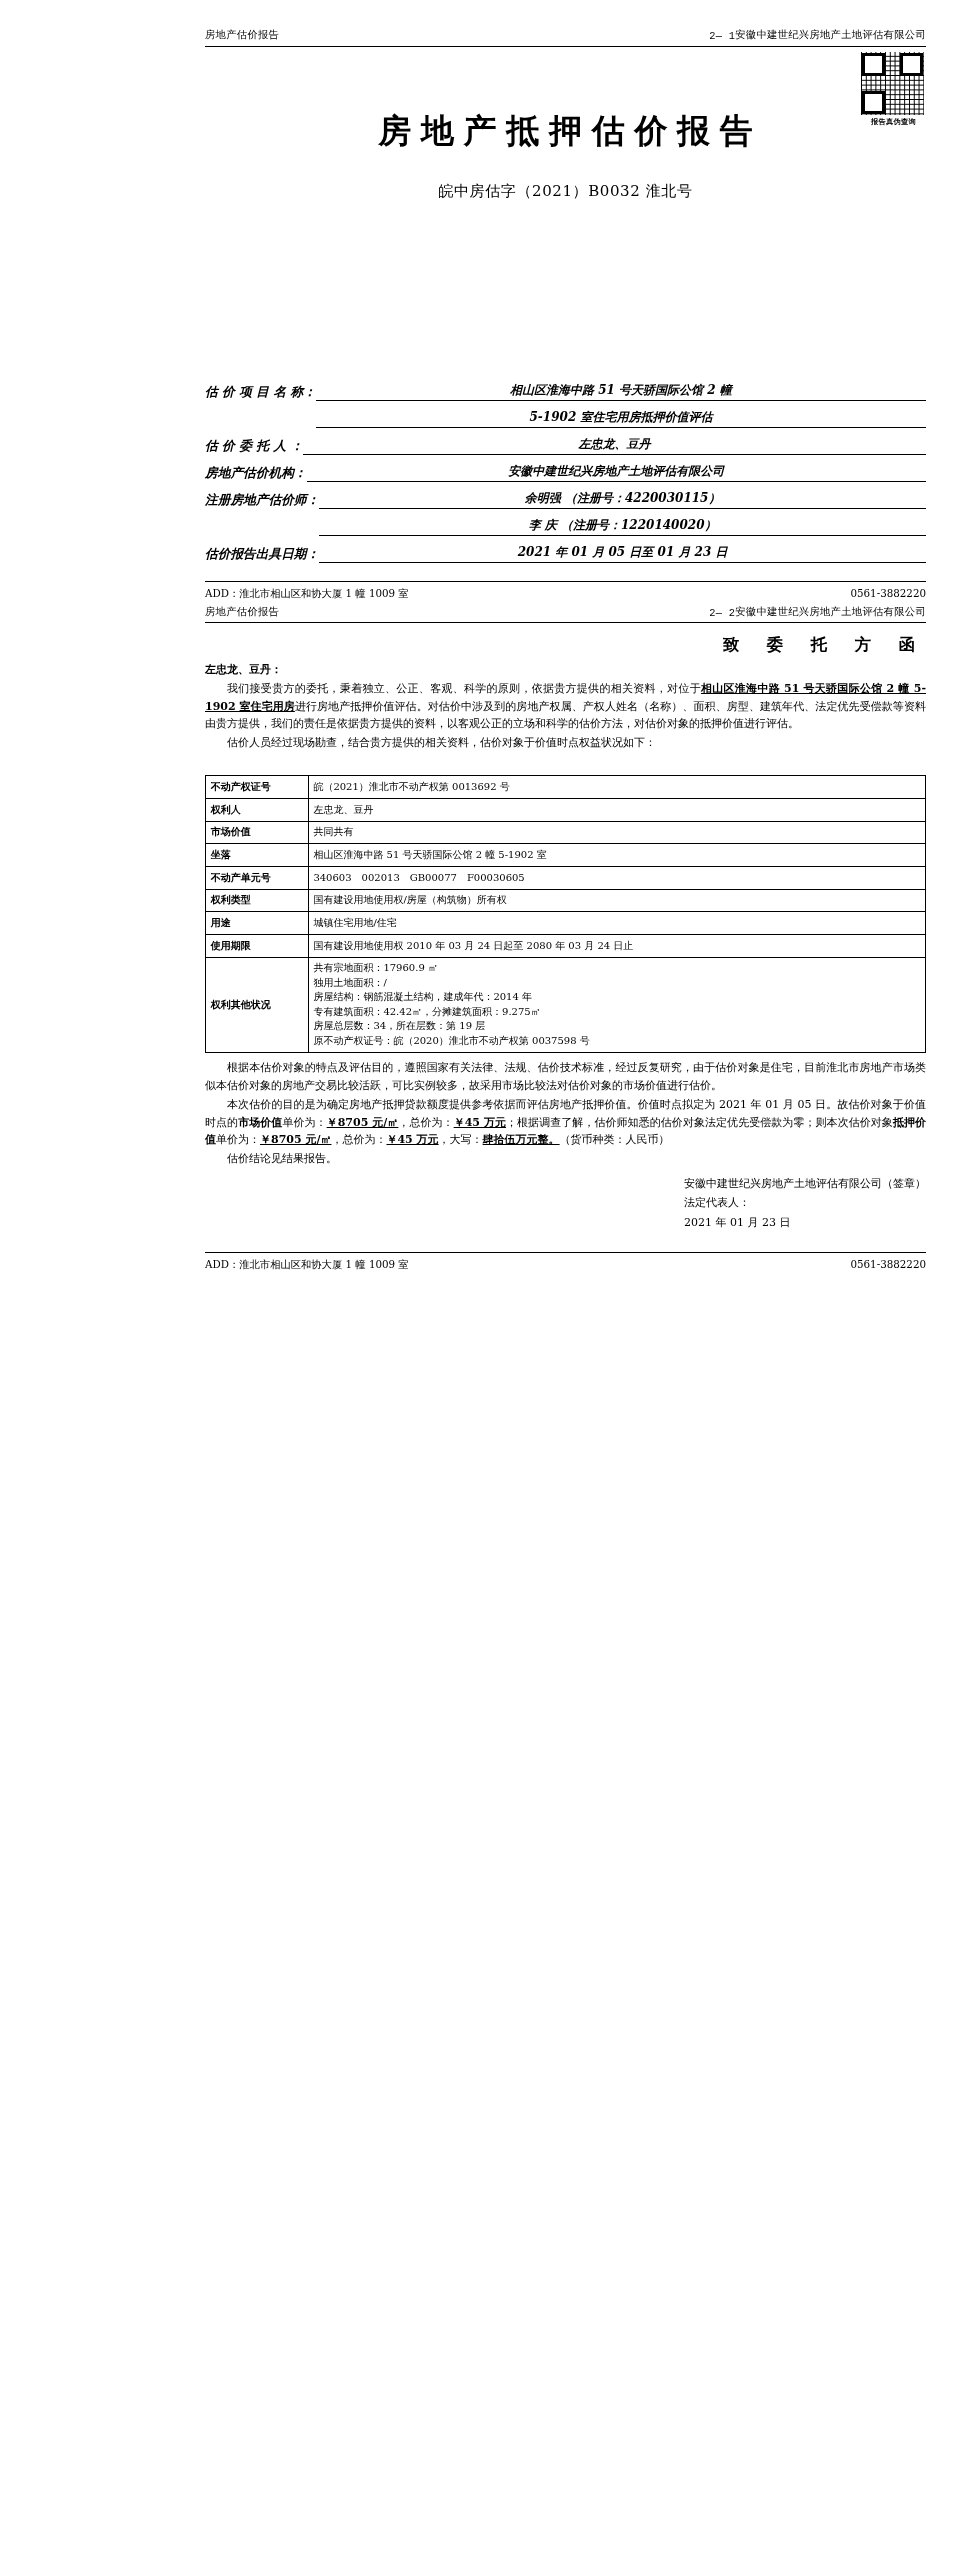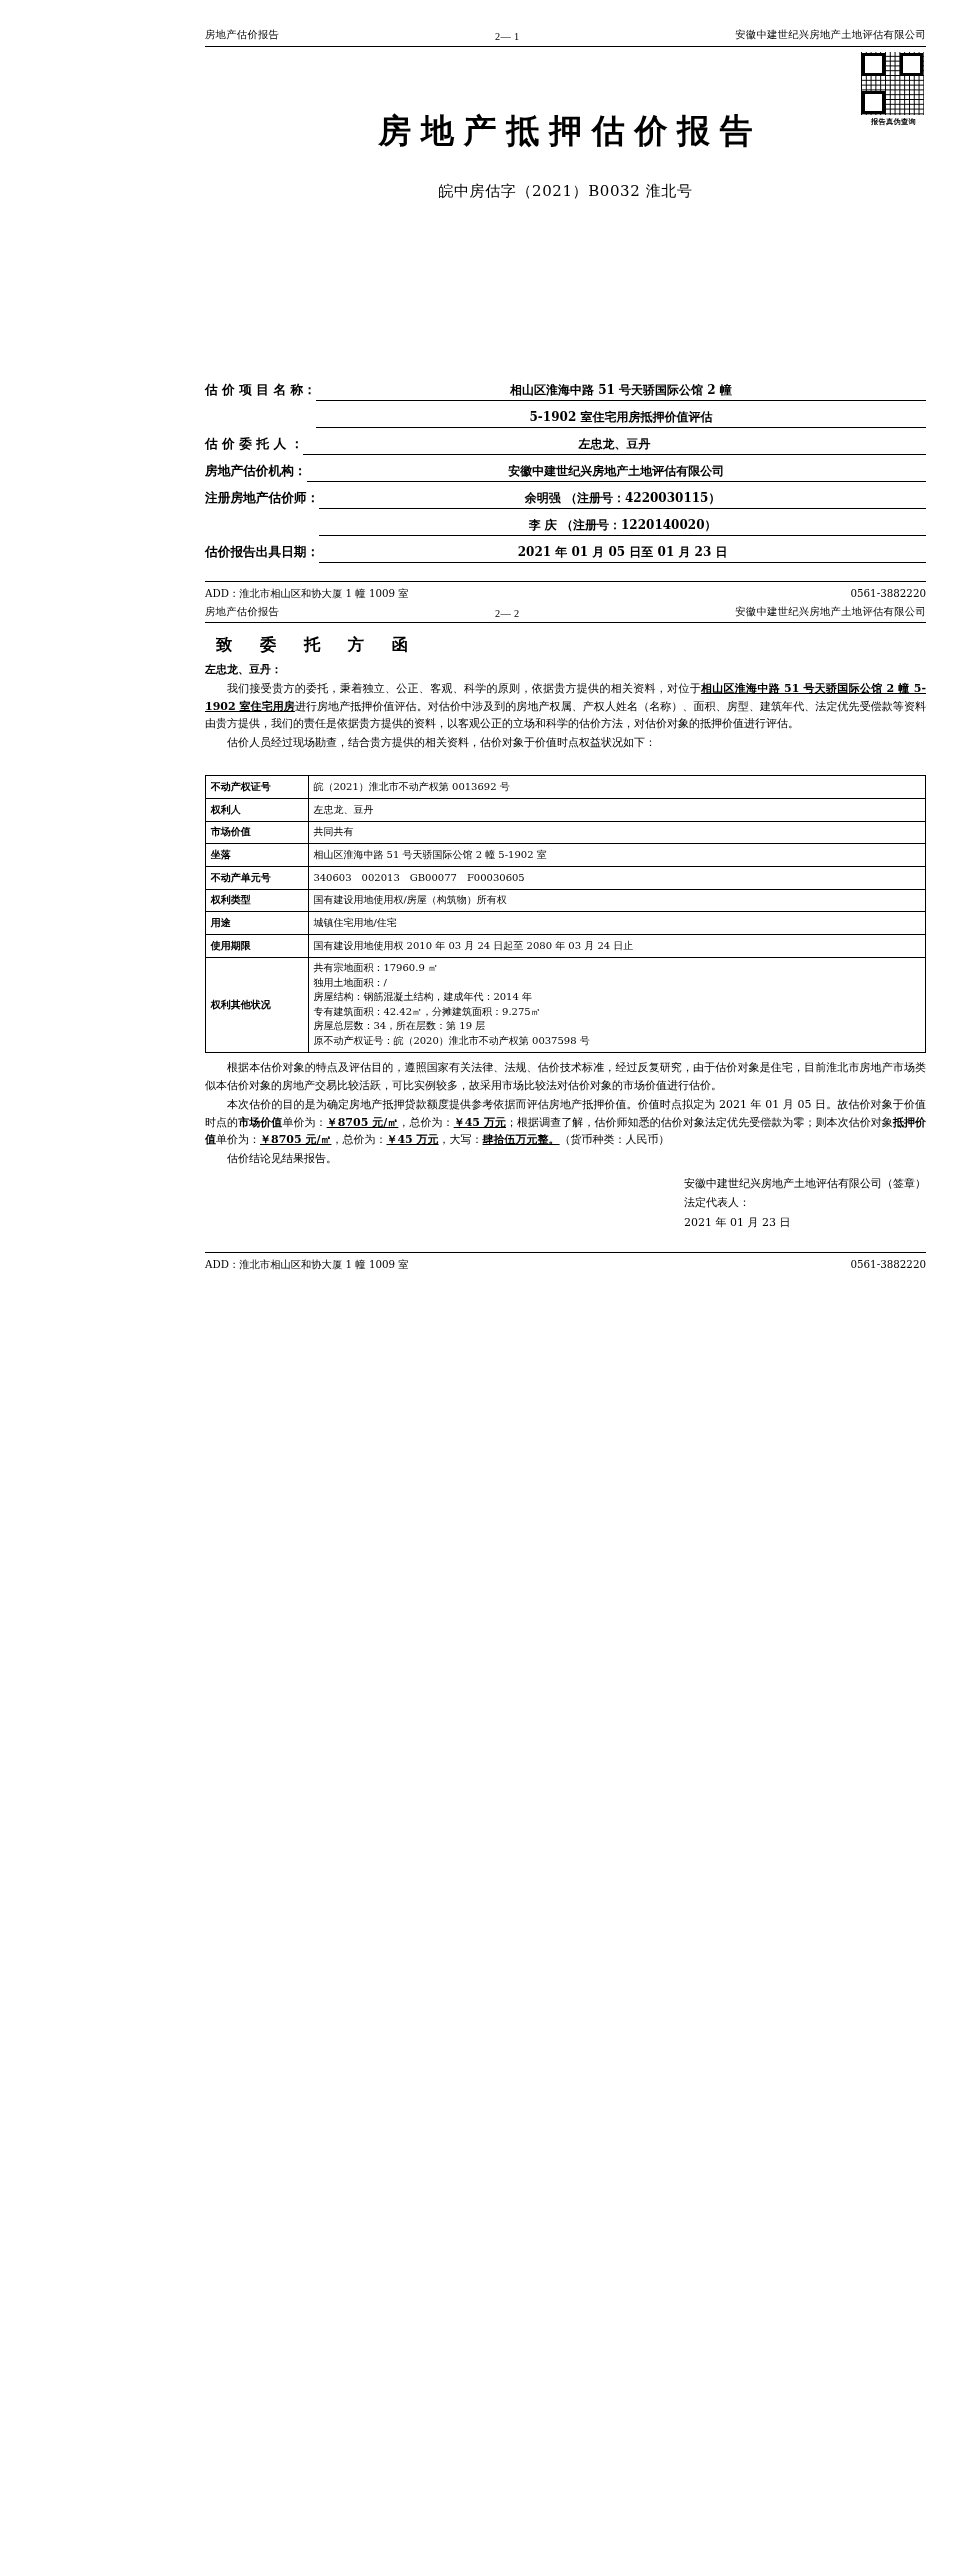--- a/index.html
+++ b/index.html
@@ -27,21 +27,21 @@
   }
   .runhead {
     display: flex;
     align-items: flex-end;
     font-size: 10.3px;
     letter-spacing: 0.3px;
     border-bottom: 1.2px solid #000;
     padding-bottom: 3.6px;
   }
   .runhead .left { flex: 0 0 auto; }
-  .runhead .mid { flex: 1 1 auto; text-align: center; font-family: Liberation Serif, serif; }
+  .runhead .mid { flex: 1 1 auto; text-align: right; font-family: Liberation Mono, monospace; }
   .runhead .right { flex: 0 0 auto; }
 
   .footline {
     display: flex;
     justify-content: space-between;
     font-size: 10.3px;
     border-top: 1.2px solid #000;
     padding-top: 4.8px;
     font-family: "DejaVu Serif","Liberation Serif",serif;
   }
@@ -97,40 +97,42 @@
     font-family: "DejaVu Serif","Liberation Serif",serif;
   }
 
   .cover-fields {
     margin-top: 181px;
     font-size: 12px;
     font-family: "DejaVu Serif","Liberation Serif",serif;
   }
   .fld {
     display: flex;
+    align-items: flex-end;
     margin-bottom: 7.8px;
+    font-style: italic;
   }
   .fld .lbl {
     font-weight: bold;
     white-space: nowrap;
     font-size: 12.7px;
   }
   .fld .val {
     flex: 1 1 auto;
     border-bottom: 0.9px solid #000;
     padding: 0 2.4px 1.2px 2.4px;
     text-align: center;
     font-weight: bold;
     min-height: 15.7px;
   }
   .fld.cont .lbl { visibility: hidden; }
 
   
   .letter-title {
-    text-align: left;
+    text-align: right;
     font-size: 16.3px;
     font-weight: bold;
     letter-spacing: 11px;
     margin: 11px 0 6px 0;
     text-indent: 11px;
     font-family: "DejaVu Serif","Liberation Serif",serif;
   }
   .salutation {
     font-size: 11px;
     font-weight: bold;

